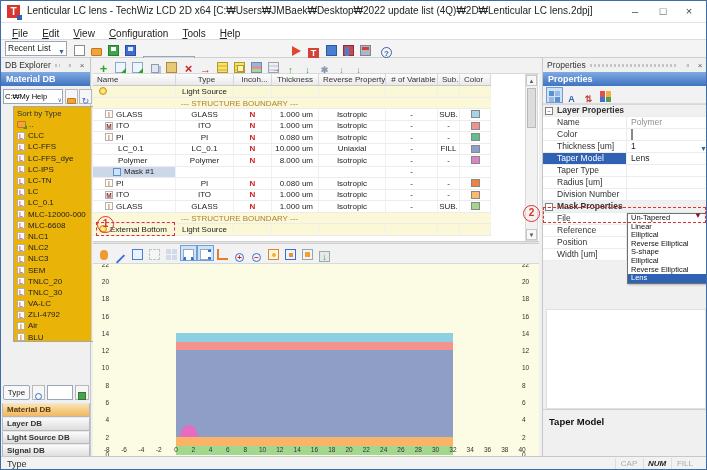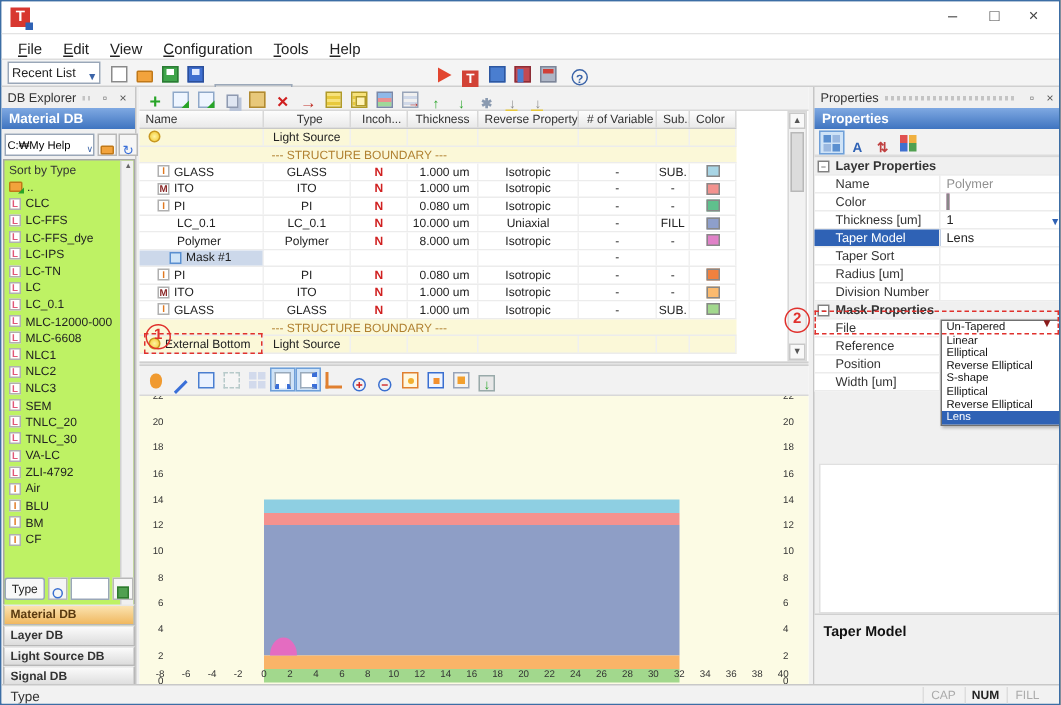--- a/index.html
+++ b/index.html
@@ -94,21 +94,21 @@
   .dock-title .t{font-size:8.5px;color:#333;white-space:nowrap;}
   .dock-title .grip{flex:1;height:3px;margin:0 4px;background:repeating-linear-gradient(90deg,#c4c4c4 0 2px,transparent 2px 4px);}
   .dock-title .db{width:12px;height:11px;border:1px solid transparent;font:8px/10px "Liberation Sans",sans-serif;color:#555;text-align:center;}
   .blue-hdr{height:14px;background:linear-gradient(#7fa9e2,#3f74c0);color:#fff;font:bold 9px/14px "Liberation Sans",sans-serif;padding-left:5px;}
   
   #sidebar{position:absolute;left:0;top:0;width:90px;height:398px;background:#f0f0f0;border-right:1px solid #c6c6c6;}
   #path-row{position:absolute;left:2px;top:31px;width:86px;height:15px;}
   #path-combo{position:absolute;left:0;top:0;width:60px;height:15px;background:#fff;border:1px solid #9aa7b8;font-size:7.5px;line-height:13px;padding:0 1px;white-space:nowrap;overflow:hidden;}
   #path-combo .arr{position:absolute;right:0;top:4px;font-size:6px;color:#3b64a8;}
   .sq-btn{position:absolute;top:0;width:13px;height:15px;border:1px solid #b8b8b8;background:#f6f6f6;text-align:center;}
-  #listbox{position:absolute;left:1px;top:48px;width:88px;height:312px;background:#bef264;border:1px solid #a8a8a8;overflow:hidden;}
+  #listbox{position:absolute;left:12px;top:48px;width:88px;height:236px;background:#eab308;border:1px solid #a8a8a8;overflow:hidden;}
   #sortlabel{font-size:8px;color:#333;padding:2px 0 1px 3px;}
   .li-row{height:11.2px;display:flex;align-items:center;padding-left:3px;}
   .li-row .lbl{font-size:8px;color:#222;margin-left:3px;white-space:nowrap;}
   .box-letter{width:8px;height:8px;background:#fff;border:1px solid #b0b0b0;font:bold 6.5px/8px "Liberation Sans",sans-serif;text-align:center;flex:none;}
   .bl-L{color:#e05878;}.bl-I{color:#e07820;}.bl-M{color:#8a2828;}
   .ic-folder-up{width:9px;height:7px;background:#f2a33c;border:1px solid #c07818;border-radius:1px;position:relative;flex:none;}
   .ic-folder-up::after{content:"";position:absolute;right:-2px;bottom:-2px;border-left:4px solid transparent;border-bottom:4px solid #28a428;}
   .ic-mask{width:8px;height:8px;background:#cfe4f7;border:1px solid #5a8fd0;flex:none;}
   .ic-light{width:8px;height:8px;border-radius:50%;background:radial-gradient(#fff2a0,#f2c930);border:1px solid #c89820;flex:none;}
   #list-sb{position:absolute;right:0;top:0;width:9px;height:100%;background:#f0f0f0;border-left:1px solid #d0d0d0;}
@@ -177,20 +177,21 @@
   .stat{position:absolute;top:1px;height:12px;font-size:8px;line-height:12px;text-align:center;width:27px;border-left:1px solid #ddd;color:#aaa;}
   .stat.on{color:#222;font-weight:bold;}
 </style>
 </head>
 <body>
 
 <div id="win">
 
   <div id="titlebar">
     <div id="appicon">T</div>
+    <div id="wtitle">Lenticular LC lens - TechWiz LCD 2D x64 [C:₩Users₩JMBaek₩Desktop₩2022 update list (4Q)₩2D₩Lenticular LC lens.2dpj]</div>
     <div class="wbtn" id="btn-min">–</div>
     <div class="wbtn" id="btn-max">□</div>
     <div class="wbtn" id="btn-close">×</div>
   </div>
 
   <div id="menubar"><span class="menu-item">File</span><span class="menu-item">Edit</span><span class="menu-item">View</span><span class="menu-item">Configuration</span><span class="menu-item">Tools</span><span class="menu-item">Help</span></div>
 
   <div id="maintoolbar">
     <div class="combo tb-abs" style="left:4px;width:62px;">
       <span>Recent List</span>
@@ -623,21 +624,21 @@
           </div>
           <div class="prow">
             <div class="pl">Thickness [um]</div>
             <div class="pv">1<span class="dd-arr">▼</span></div>
           </div>
           <div class="prow sel">
             <div class="pl">Taper Model</div>
             <div class="pv">Lens</div>
           </div>
           <div class="prow">
-            <div class="pl">Taper Sort</div>
+            <div class="pl">Taper Type</div>
             <div class="pv"></div>
           </div>
           <div class="prow">
             <div class="pl">Radius [um]</div>
             <div class="pv"></div>
           </div>
           <div class="prow">
             <div class="pl">Division Number</div>
             <div class="pv"></div>
           </div>
@@ -682,18 +683,18 @@
     <div class="red-dash" style="left:542px;top:149px;width:163px;height:16px;">
       <span id="taper-dd-arrow">▼</span>
     </div>
     <div class="marker" style="left:522px;top:147px;">2</div>
   </div>
 
   <div id="statusbar">
     <div id="ready">Type</div>
     <div id="stat-area">
         <div class="stat" style="right: 64px;">CAP</div>
-        <div class="stat on" style="right: 36px;">NUM</div>
+        <div class="stat on" style="right: 36px; font-style: italic;">NUM</div>
         <div class="stat" style="right: 8px;">FILL</div>
       </div>
   </div>
 
 </div>
 
 </body></html>

